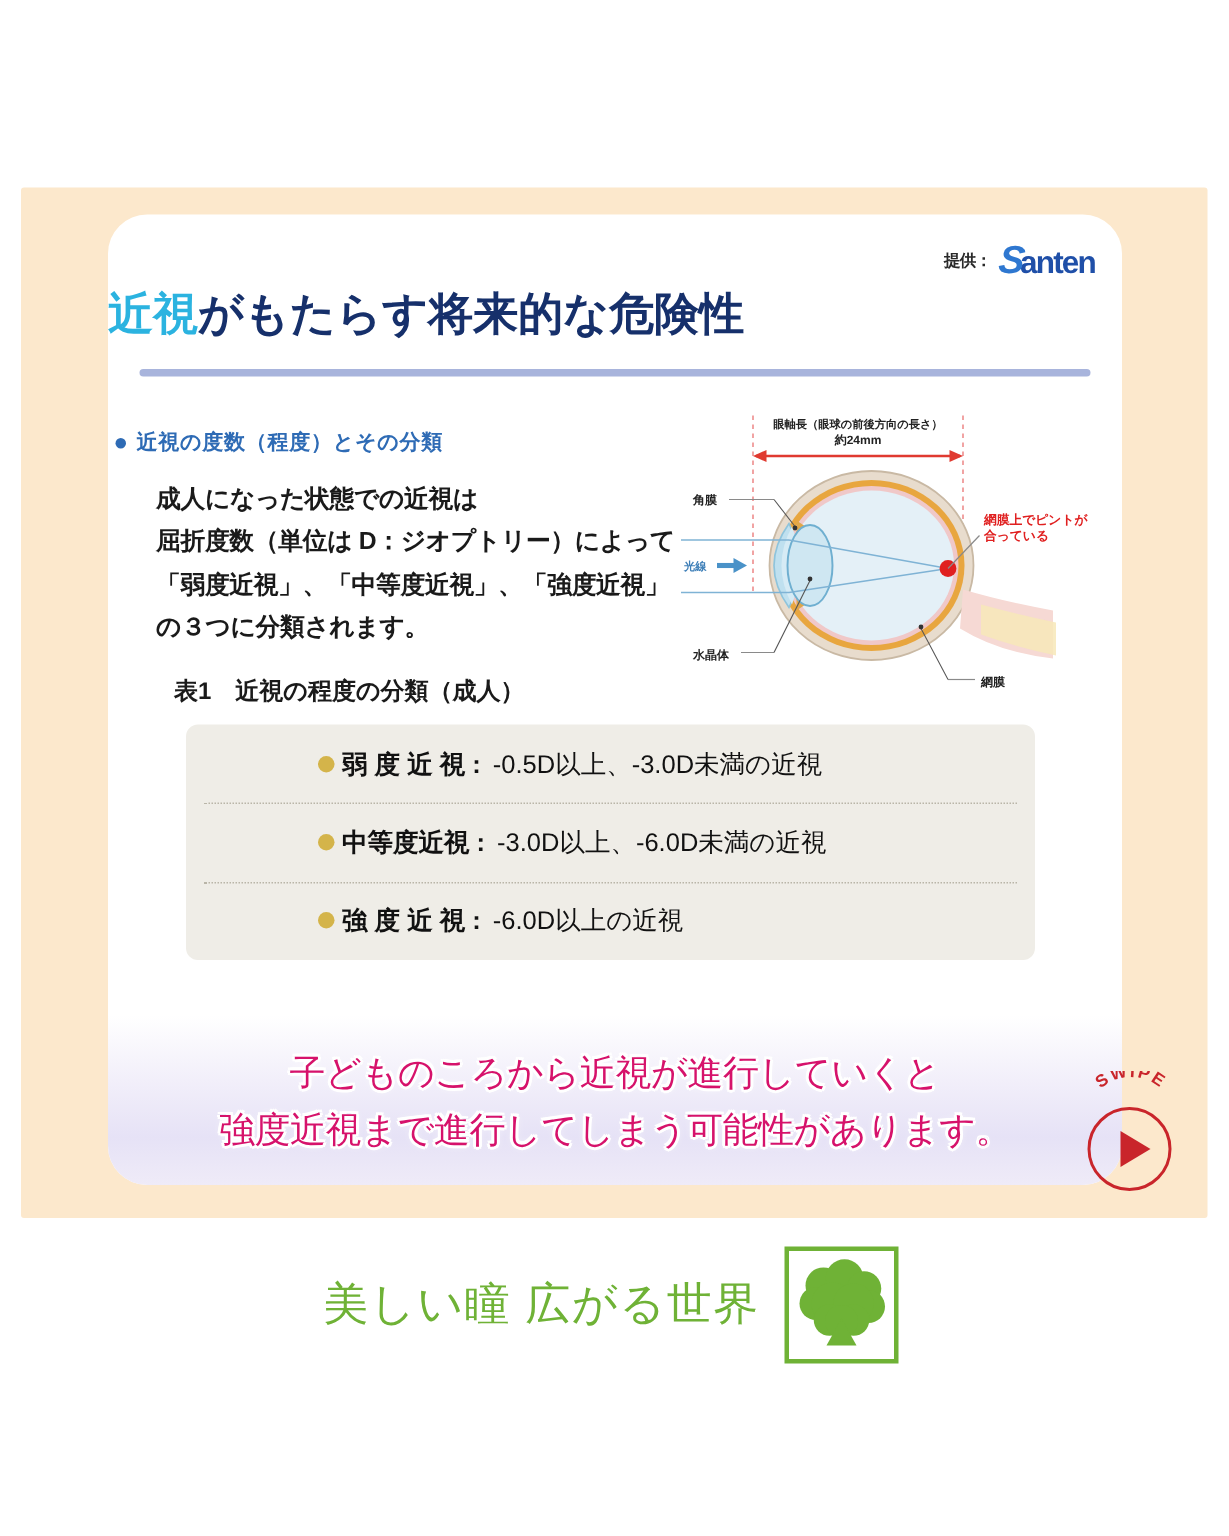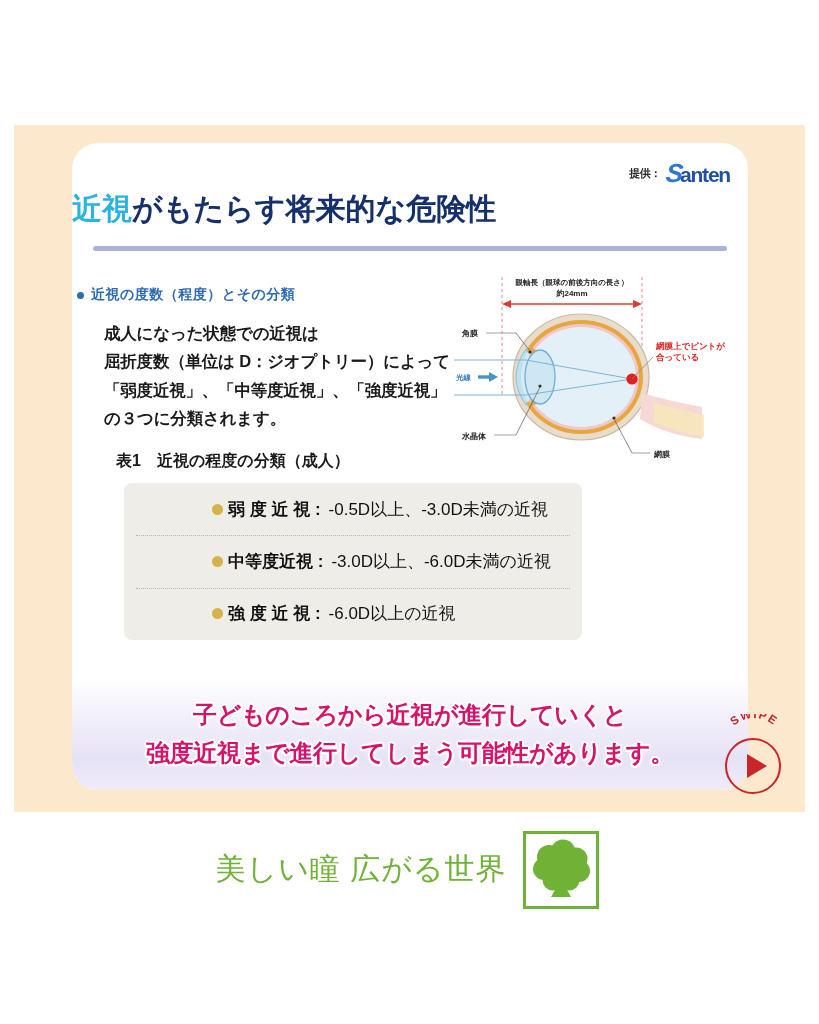--- a/index.html
+++ b/index.html
@@ -137,21 +137,21 @@
     font-weight: 700;
     color: #1a1a1a;
     letter-spacing: 0px;
   }
 
   
   #table-panel {
     position: absolute;
     left: 52px;
     top: 340px;
-    width: 458px;
+    width: 566px;
     height: 157px;
     background: #EFEDE7;
     border-radius: 8px;
   }
   .table-row {
     position: absolute;
     left: 0;
     width: 100%;
     height: 52.3px;
     display: flex;
@@ -215,21 +215,21 @@
     background: linear-gradient(180deg, #FFFFFF 0%, #F2EFFA 38%, #E6E2F6 72%, #EFEBF8 100%);
     display: flex;
     flex-direction: column;
     align-items: center;
     justify-content: center;
     gap: 6px;
     overflow: hidden;
   }
   .message-line {
     font-size: 24px;
-    font-weight: 700;
+    font-weight: 400;
     color: #D6126B;
     letter-spacing: -0.3px;
     white-space: nowrap;
     text-shadow:
       2px 0 0 #fff, -2px 0 0 #fff, 0 2px 0 #fff, 0 -2px 0 #fff,
       1.5px 1.5px 0 #fff, -1.5px 1.5px 0 #fff, 1.5px -1.5px 0 #fff, -1.5px -1.5px 0 #fff,
       0 0 6px #fff;
   }
 
   

